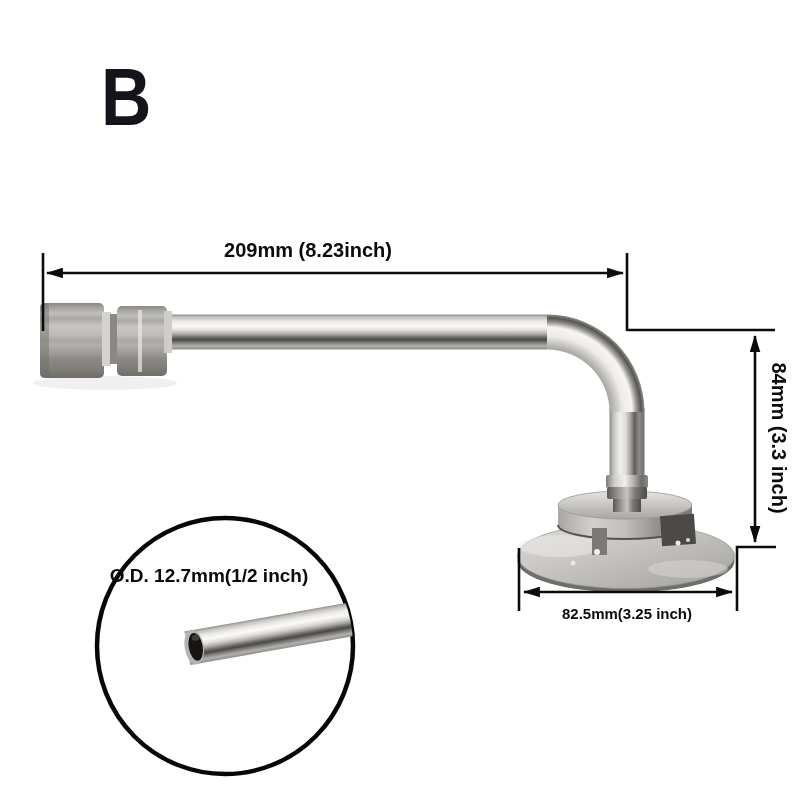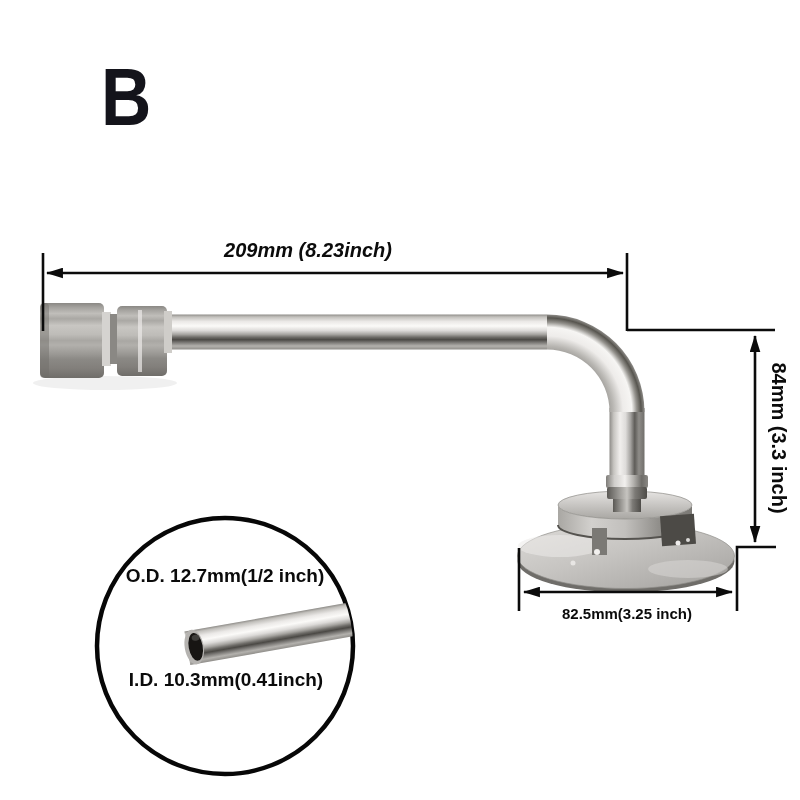--- a/index.html
+++ b/index.html
@@ -10,28 +10,28 @@
   .stage svg{position:absolute;left:0;top:0;}
   .variant-label{
     position:absolute;left:101px;top:56px;
     font-size:82px;font-weight:800;color:#14141b;line-height:1;
     transform:scaleX(0.85);transform-origin:left top;letter-spacing:0;
   }
   .dim-label{
     position:absolute;font-weight:700;font-size:20px;color:#0b0b0b;
     text-align:center;white-space:nowrap;line-height:1.2;
   }
-  .dim-length{left:148px;top:238px;width:320px;font-style:italic;}
+  .dim-length{left:148px;top:238px;width:320px;}
   .dim-height{
     left:779px;top:438px;width:auto;
     transform:translate(-50%,-50%) rotate(90deg);
   }
   .dim-base{left:467px;top:605px;width:320px;font-size:15px;}
   .inset-label{font-size:19px;}
-  .inset-od{left:94px;top:565px;width:262px;}
+  .inset-od{left:78px;top:565px;width:262px;}
   .inset-id{left:95px;top:669px;width:262px;}
 </style>
 </head>
 <body>
 
 <div class="stage">
 
   <svg width="800" height="800" viewBox="0 0 800 800">
     <defs>
       <marker id="arr" viewBox="0 0 16 10" refX="15" refY="5" markerWidth="17" markerHeight="11" markerUnits="userSpaceOnUse" orient="auto-start-reverse">
@@ -208,15 +208,14 @@
   <div class="variant-label">B</div>
 
   <div class="dim-label dim-length">209mm (8.23inch)</div>
 
   <div class="dim-label dim-height">84mm (3.3 inch)</div>
 
   <div class="dim-label dim-base">82.5mm(3.25 inch)</div>
 
   <div class="dim-label inset-label inset-od">O.D. 12.7mm(1/2 inch)</div>
 
-  <div class="dim-label inset-label inset-id">I.D. 10.3mm(0.41inch)</div>
 
 </div>
 
 </body></html>

